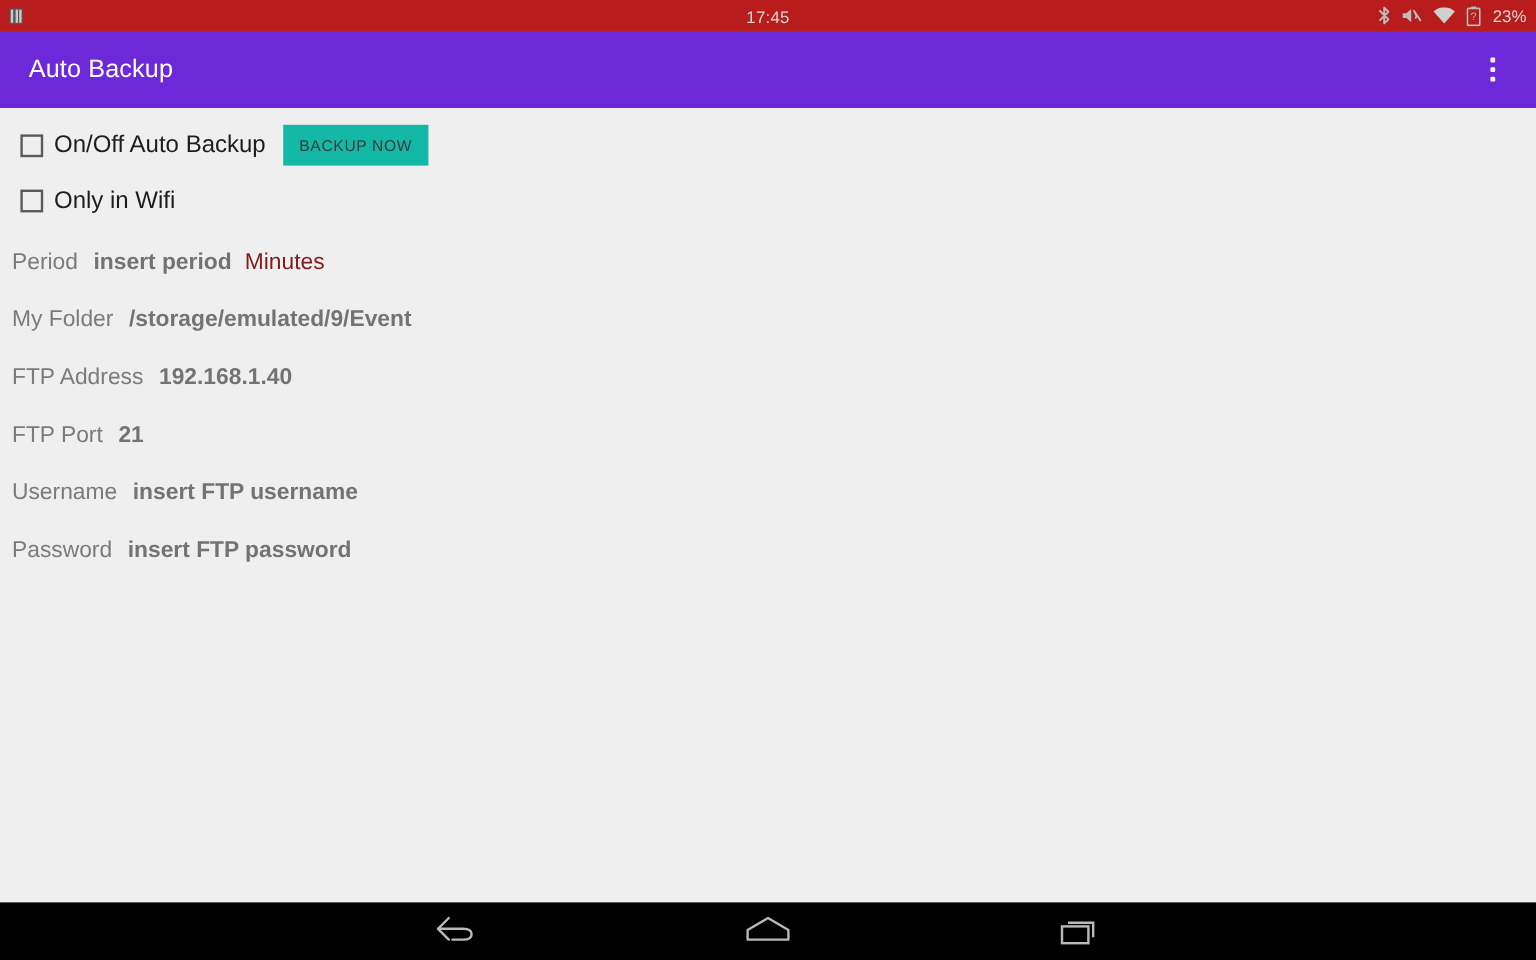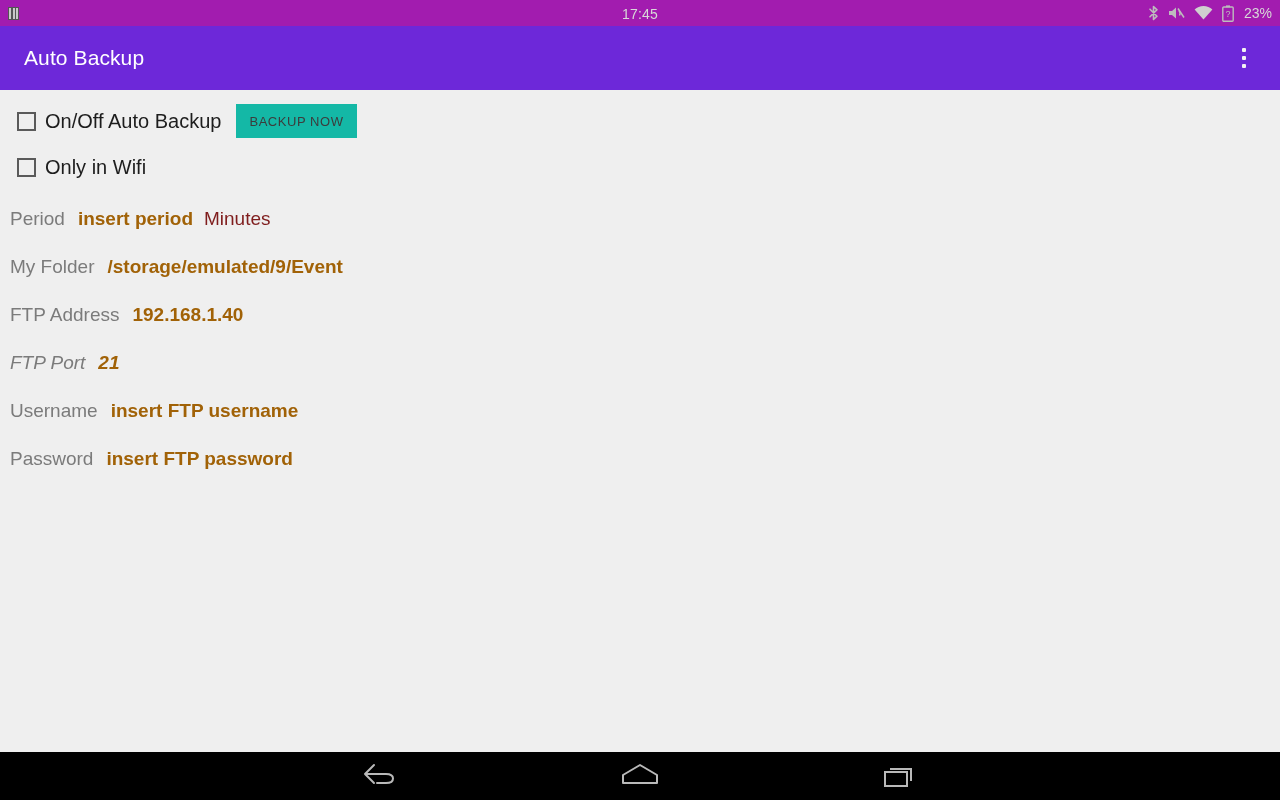--- a/index.html
+++ b/index.html
@@ -8,21 +8,21 @@
     background: #efefef;
     font-family: "Liberation Sans", sans-serif;
     overflow: hidden;
   }
   #screen { position: relative; width: 1280px; height: 800px; background: #efefef; }
 
   
   .status-bar {
     position: absolute; top: 0; left: 0;
     width: 1280px; height: 28px;
-    background: #a21caf;
+    background: #b91c1c;
     display: flex; align-items: center;
   }
   .status-left { position: absolute; left: 8px; top: 0; height: 26px; display: flex; align-items: center; }
   .status-center {
     position: absolute; left: 0; width: 1280px; height: 26px;
     display: flex; align-items: center; justify-content: center;
   }
   .status-time { color: #d8d8d8; font-size: 14px; letter-spacing: .2px; }
   .status-right {
     position: absolute; right: 8px; top: 0; height: 26px;
@@ -72,21 +72,21 @@
     color: #3c3c3c; font-size: 13px; letter-spacing: .55px;
     font-family: "Liberation Sans", sans-serif;
     display: inline-flex; align-items: center; cursor: pointer;
   }
 
   .field-row {
     position: absolute; left: 10px;
     display: flex; align-items: flex-start; white-space: nowrap;
   }
   .field-label { font-size: 19px; color: #7b7b7b; font-weight: 400; }
-  .field-value { font-size: 19px; color: #a16207; font-weight: bold; margin-left: 13px; cursor: pointer; }
+  .field-value { font-size: 19px; color: #737373; font-weight: bold; margin-left: 13px; cursor: pointer; }
   .field-suffix { font-size: 19px; color: #7f1d1d; margin-left: 11px; }
 
   
   .nav-bar {
     position: absolute; bottom: 0; left: 0;
     width: 1280px; height: 48px; background: #000;
     display: flex; align-items: center; justify-content: center;
   }
   .nav-btn {
     width: 160px; height: 48px; display: flex;
@@ -165,21 +165,21 @@
     <div class="field-row" style="top:166px;">
       <span class="field-label">My Folder</span>
       <span class="field-value">/storage/emulated/9/Event</span>
     </div>
 
     <div class="field-row" style="top:214px;">
       <span class="field-label">FTP Address</span>
       <span class="field-value">192.168.1.40</span>
     </div>
 
-    <div class="field-row" style="top:262px;font-style:italic;">
+    <div class="field-row" style="top:262px;">
       <span class="field-label">FTP Port</span>
       <span class="field-value">21</span>
     </div>
 
     <div class="field-row" style="top:310px;">
       <span class="field-label">Username</span>
       <span class="field-value">insert FTP username</span>
     </div>
 
     <div class="field-row" style="top:358px;">

